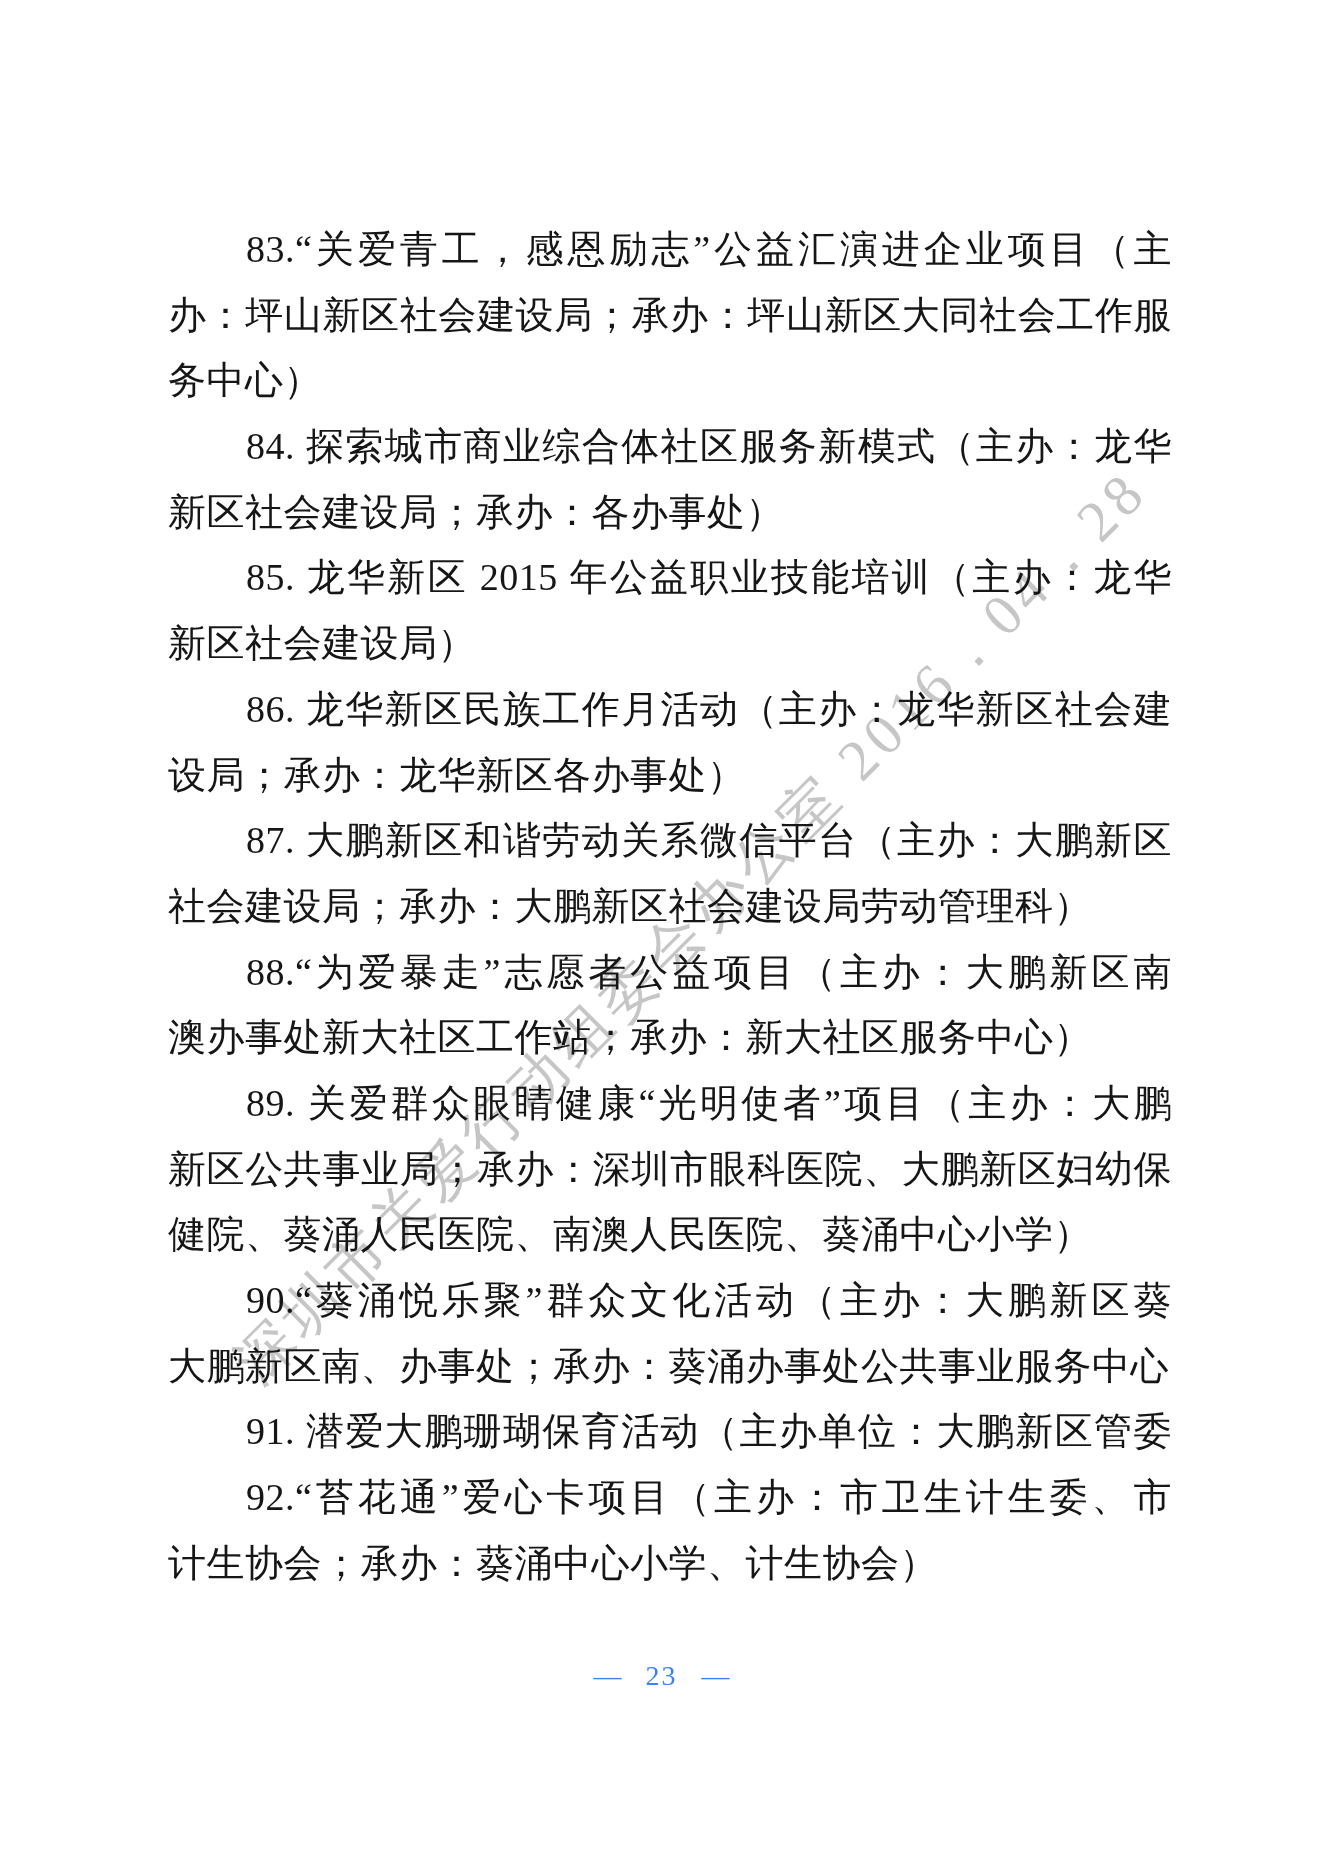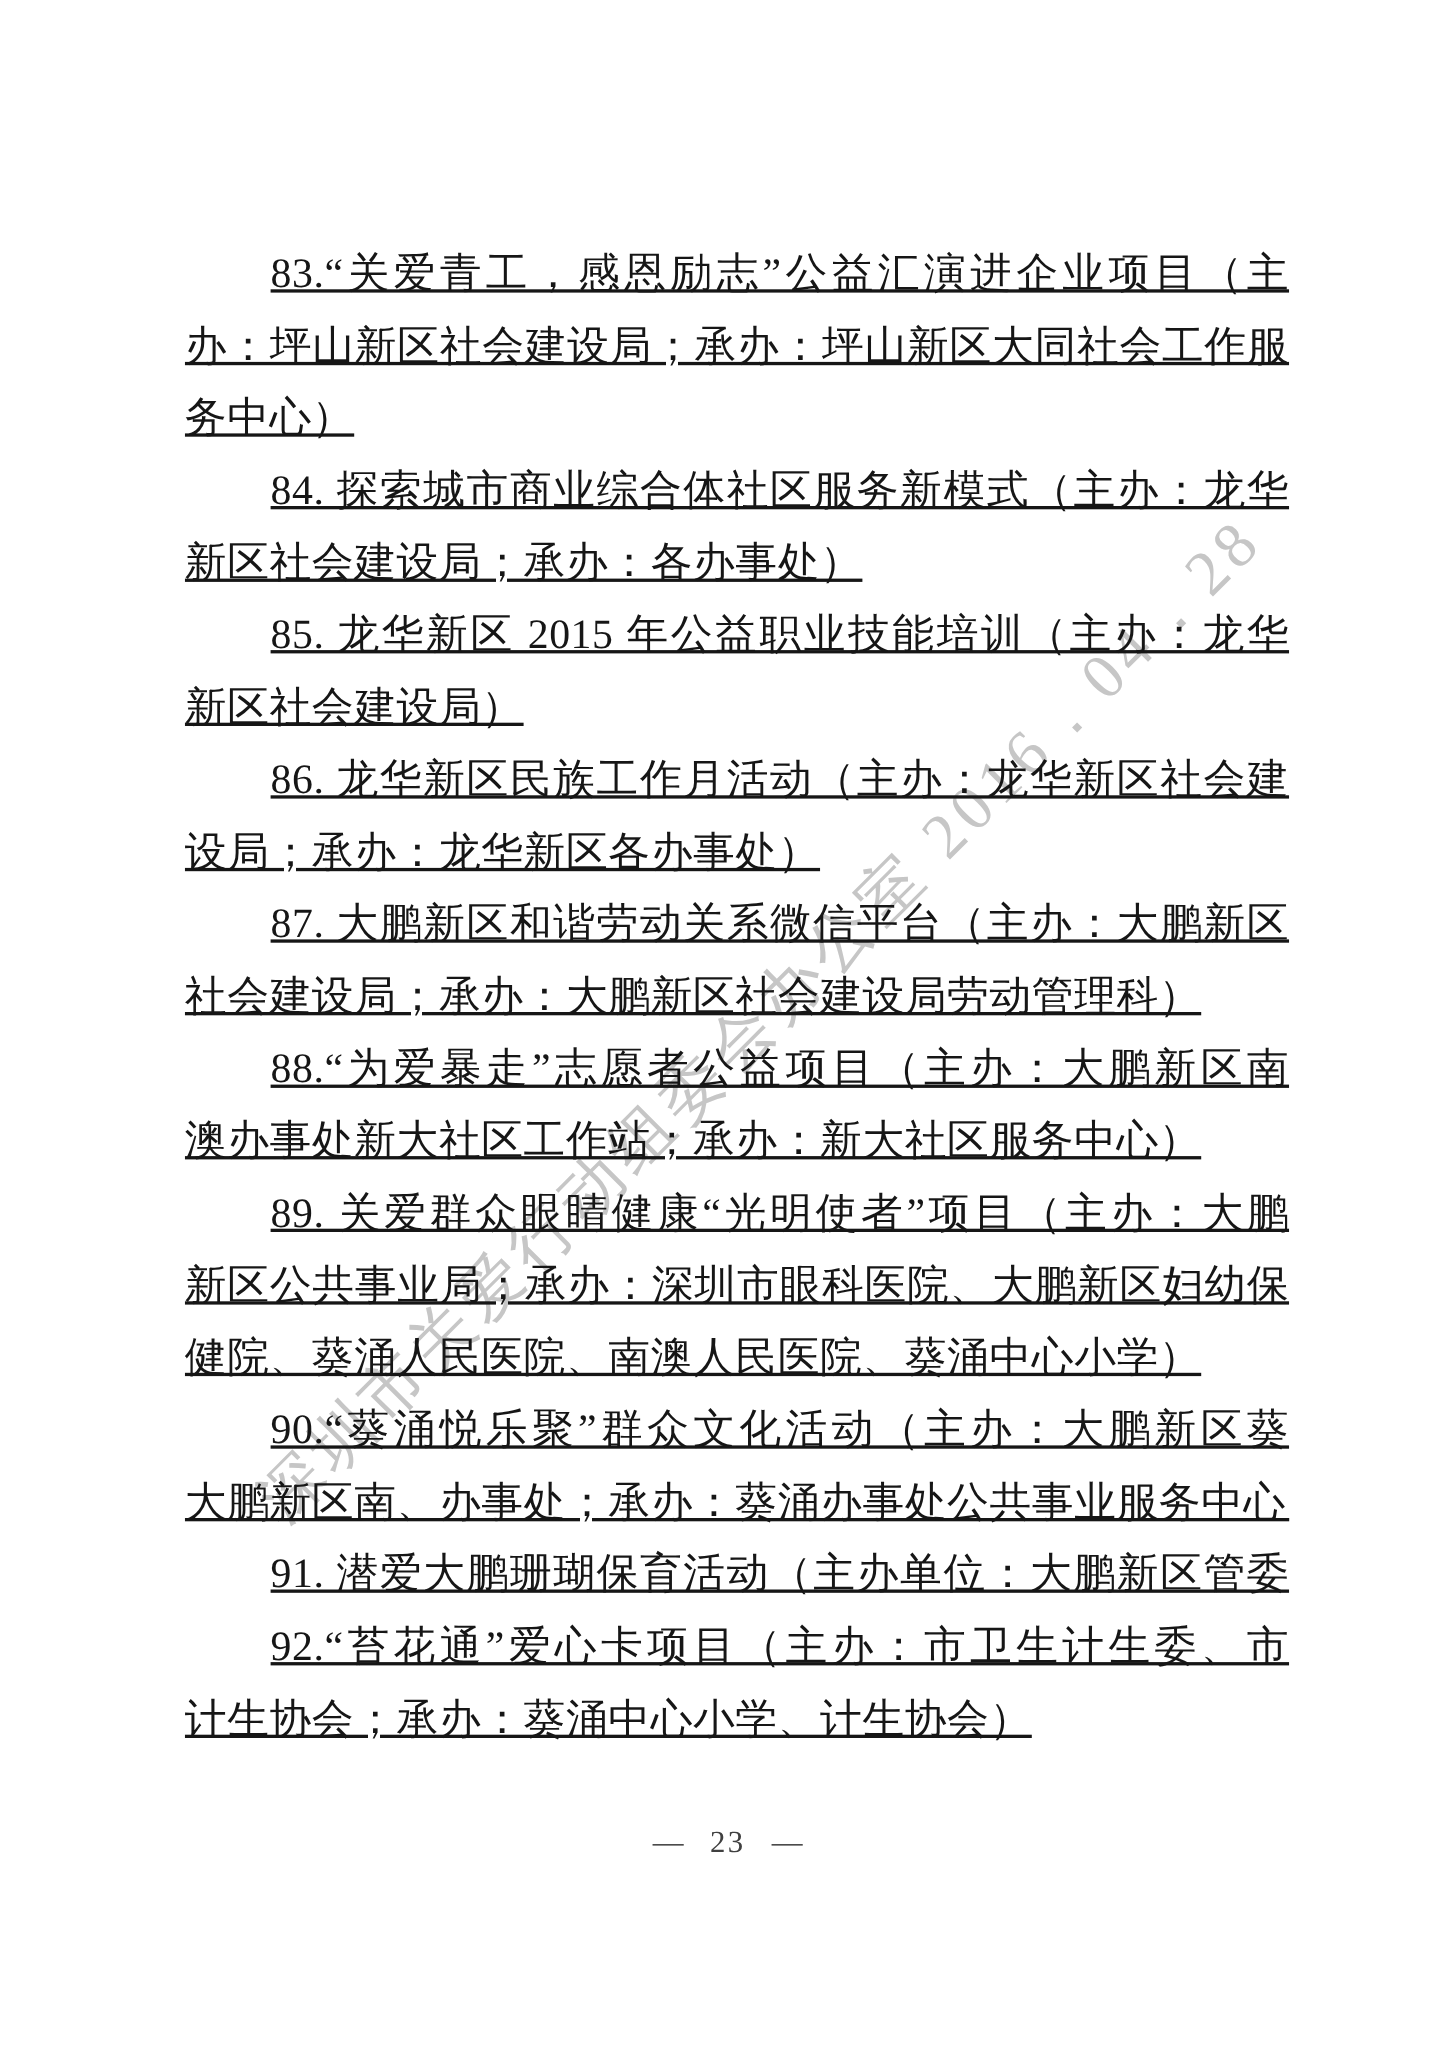--- a/index.html
+++ b/index.html
@@ -29,34 +29,33 @@
     left:168px;right:151px;top:217px;
     z-index:2;
   }
   .line{
     font-size:38px;
     line-height:65.7px;
     height:65.7px;
     white-space:nowrap;
     letter-spacing:0.5px;
     overflow:hidden;
-    text-decoration:underline;
   }
   .line.indent{ text-indent:78px; }
   .line.fill{
     white-space:normal;
     text-align:justify;
     text-align-last:justify;
   }
   .footer{
     position:absolute;
     left:0;right:0;top:1660px;
     text-align:center;
     font-size:28px;
-    color:#404040;
+    color:#3b82f6;
     z-index:2;
   }
   .footer .num{ margin:0 24px; letter-spacing:2px; }
   .footer .dash{ letter-spacing:0; }
 </style>
 </head>
 <body>
 
 <div class="page" style="color: rgb(22, 22, 22); background: rgb(255, 255, 255);">
 

